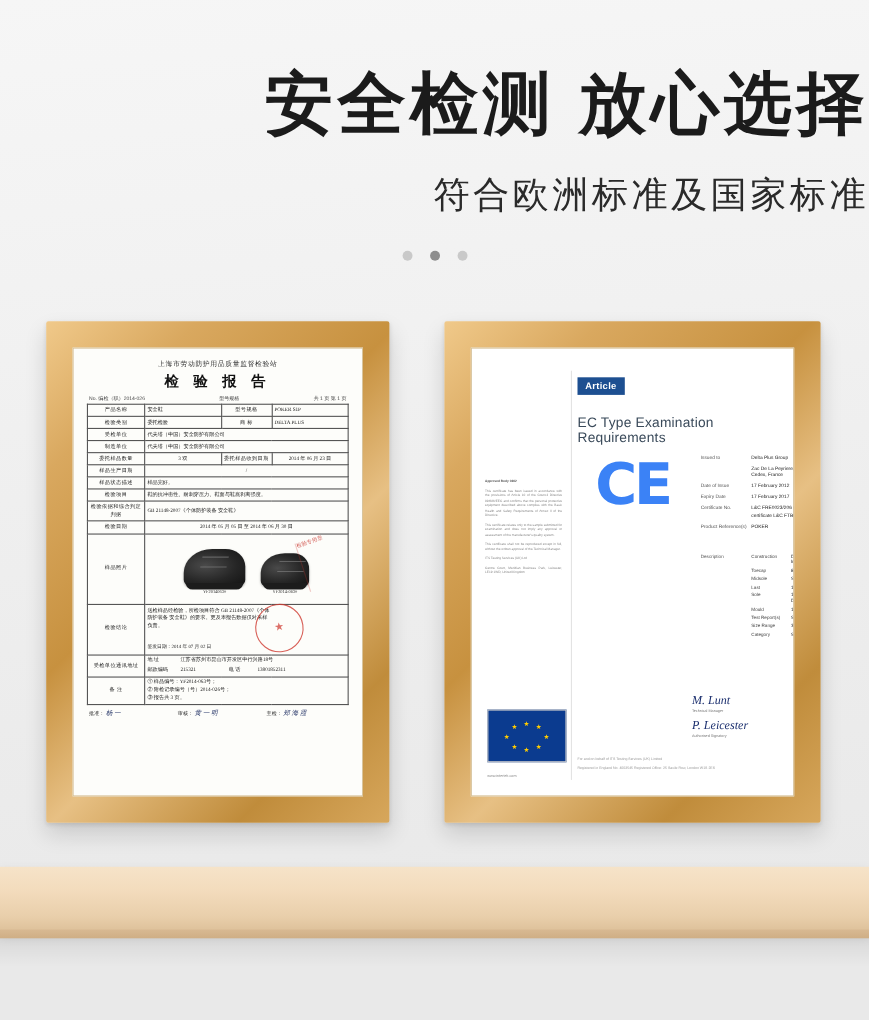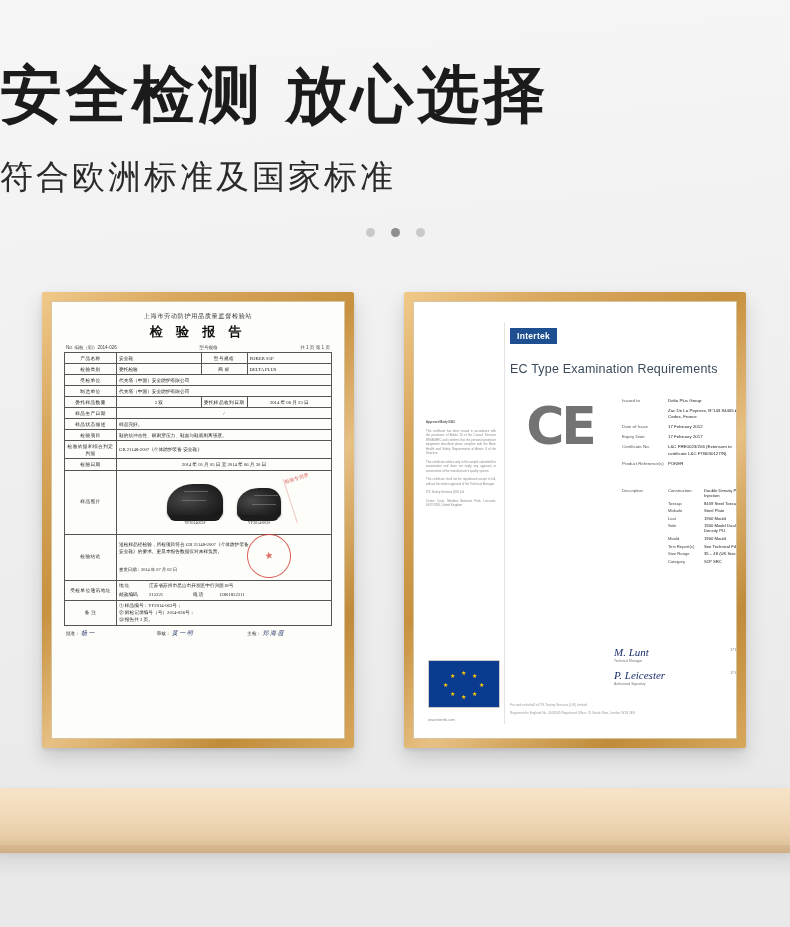--- a/index.html
+++ b/index.html
@@ -37,21 +37,21 @@
     background: linear-gradient(180deg, #d8b992 0%, #cfae85 100%);
   }
   .shelf-shadow {
     position: absolute; left: 0; top: 853px; width: 790px; height: 26px;
     background: linear-gradient(180deg, rgba(0,0,0,0.07) 0%, rgba(0,0,0,0.00) 100%);
   }
 
   
   .header {
     position: absolute; left: 0; top: 60px; width: 790px;
-    text-align: left;
+    text-align: right;
   }
   .headline {
     font-size: 62px;
     font-weight: bold;
     color: #1b1b1b;
     letter-spacing: 4px;
     line-height: 1.12;
     margin: 0;
     font-family: "Liberation Sans", "DejaVu Sans", sans-serif;
   }
@@ -66,21 +66,21 @@
     margin-top: 28px;
     display: flex; justify-content: center; align-items: center; gap: 16px;
   }
   .dot { width: 9px; height: 9px; border-radius: 50%; background: #c9c9c9; }
   .dot.active { background: #8e8e8e; }
 
   
   .frame {
     position: absolute;
     background: linear-gradient(135deg, #f0c98a 0%, #d9a85f 18%, #c7913f 42%, #e7c084 60%, #c08c3b 82%, #d7a75c 100%);
-    padding: 9px;
+    padding: 24px;
     box-shadow: 0 10px 20px rgba(0,0,0,0.14), 0 2px 4px rgba(0,0,0,0.10);
     border-radius: 2px;
   }
   .frame-inner {
     width: 100%; height: 100%;
     background: #fff;
     border: 1px solid #d8c49c;
     overflow: hidden;
     position: relative;
   }
@@ -155,21 +155,21 @@
     position: absolute; left: 96px; top: 26px;
     background: #1d4f91; color: #fff; font-size: 8.5px; letter-spacing: .3px;
     padding: 3px 7px; font-weight: bold;
   }
   .itk-title {
     position: absolute; left: 96px; top: 60px; font-size: 12.5px; color: #3a4a5a;
     letter-spacing: .2px; font-family: "Liberation Sans", sans-serif;
   }
   .ce-block { position: absolute; left: 98px; top: 98px; width: 96px; text-align: center; }
   .ce-mark {
-    font-size: 52px; font-weight: bold; color: #737373; letter-spacing: -3px;
+    font-size: 52px; font-weight: bold; color: #3b82f6; letter-spacing: -3px;
     font-family: "DejaVu Sans", sans-serif; line-height: 1;
   }
   .kv { position: absolute; left: 208px; top: 96px; width: 124px; }
   .kv .row { display: flex; font-size: 4.4px; color: #333; margin-bottom: 3.6px; line-height: 1.45; }
   .kv .k { width: 46px; color: #555; flex: none; }
   .kv .v { flex: 1; color: #222; }
   .spec { position: absolute; left: 208px; top: 186px; width: 128px; }
   .spec .row { display: flex; font-size: 4.2px; color: #333; margin-bottom: 2.6px; }
   .spec .k0 { width: 46px; flex: none; color: #555; }
   .spec .k1 { width: 36px; flex: none; color: #444; }
@@ -346,21 +346,21 @@
           </div>
         </div>
       </div>
     </div>
   </div>
 
   <div class="frame" id="frame-right">
     <div class="frame-inner">
       <div class="doc-right">
         <div class="vline"></div>
-        <div class="itk-badge">Intertek</div>
+        <div class="itk-badge">Article</div>
         <div class="itk-title">EC Type Examination Requirements</div>
 
         <div class="ce-block">
           <div class="ce-mark">CE</div>
         </div>
 
         <div class="kv">
           <div class="row">
             <span class="k">Issued to</span>
             <span class="v">Delta Plus Group</span>

